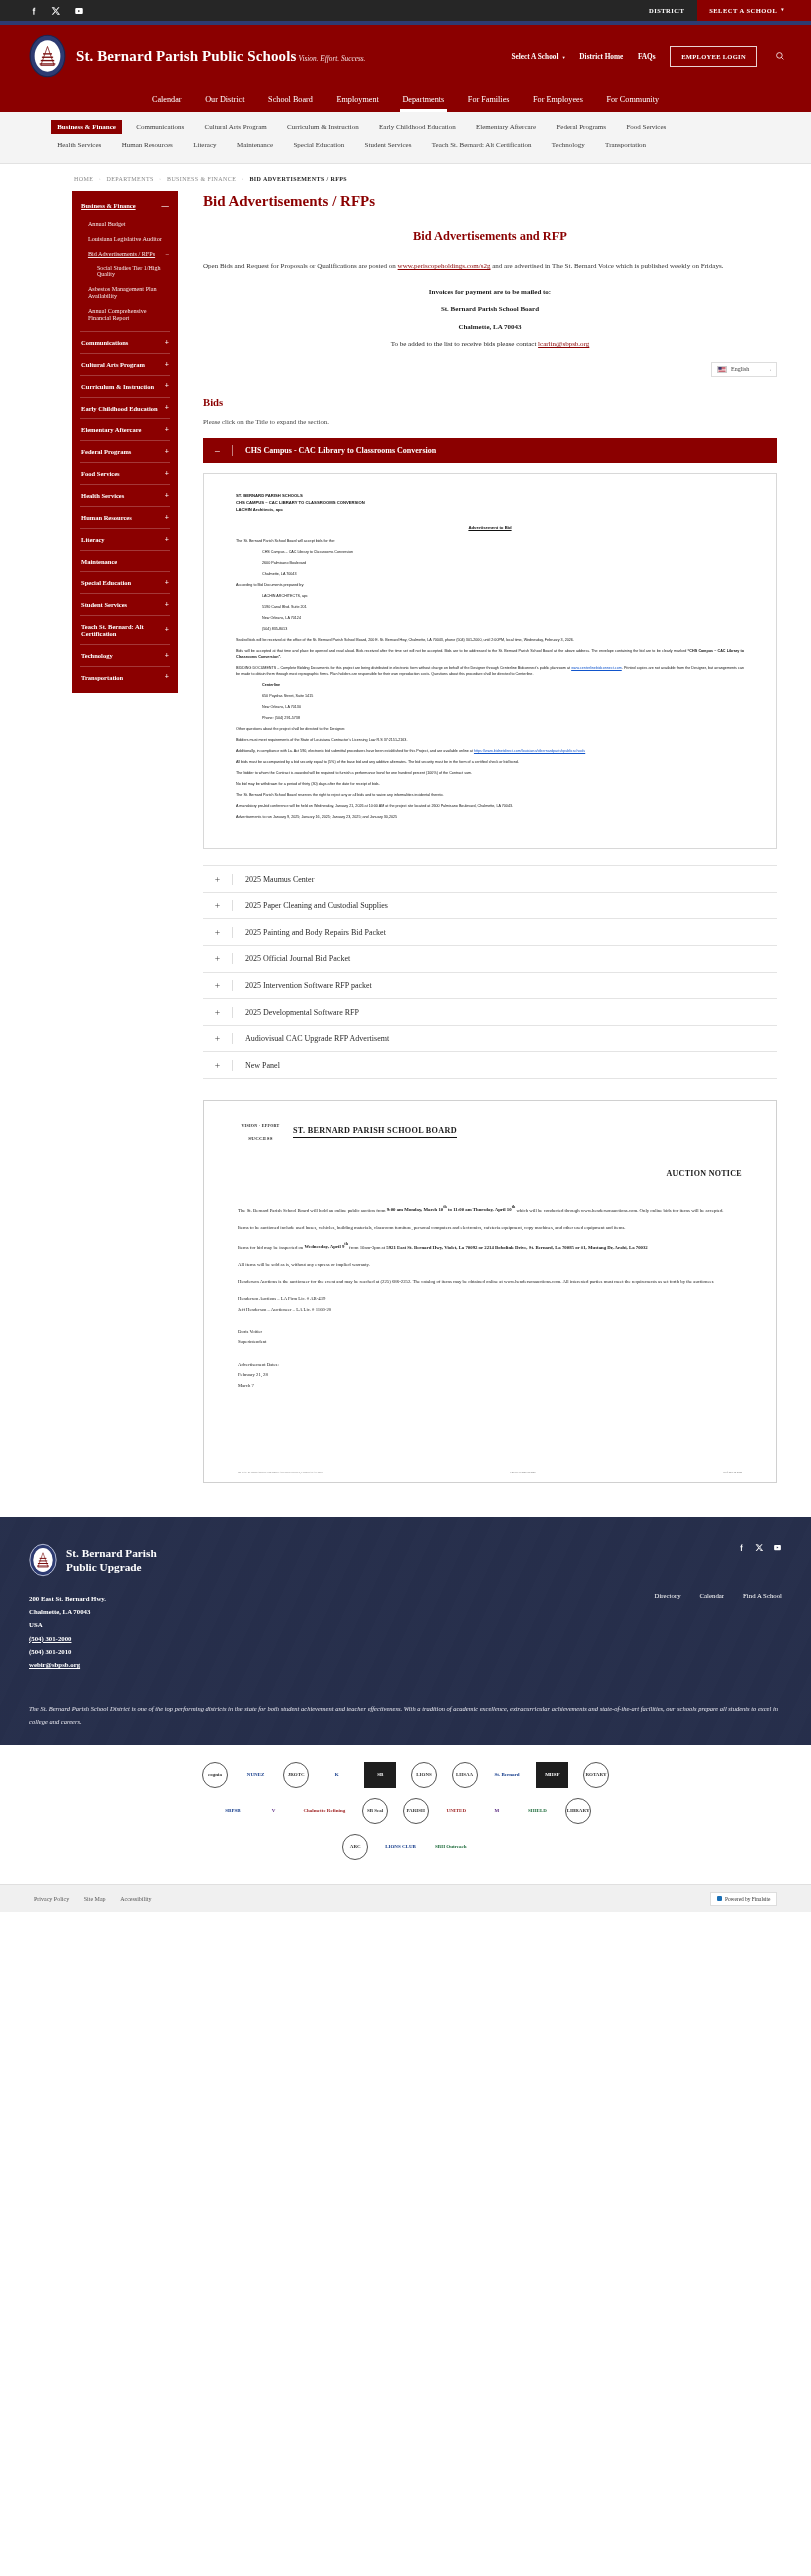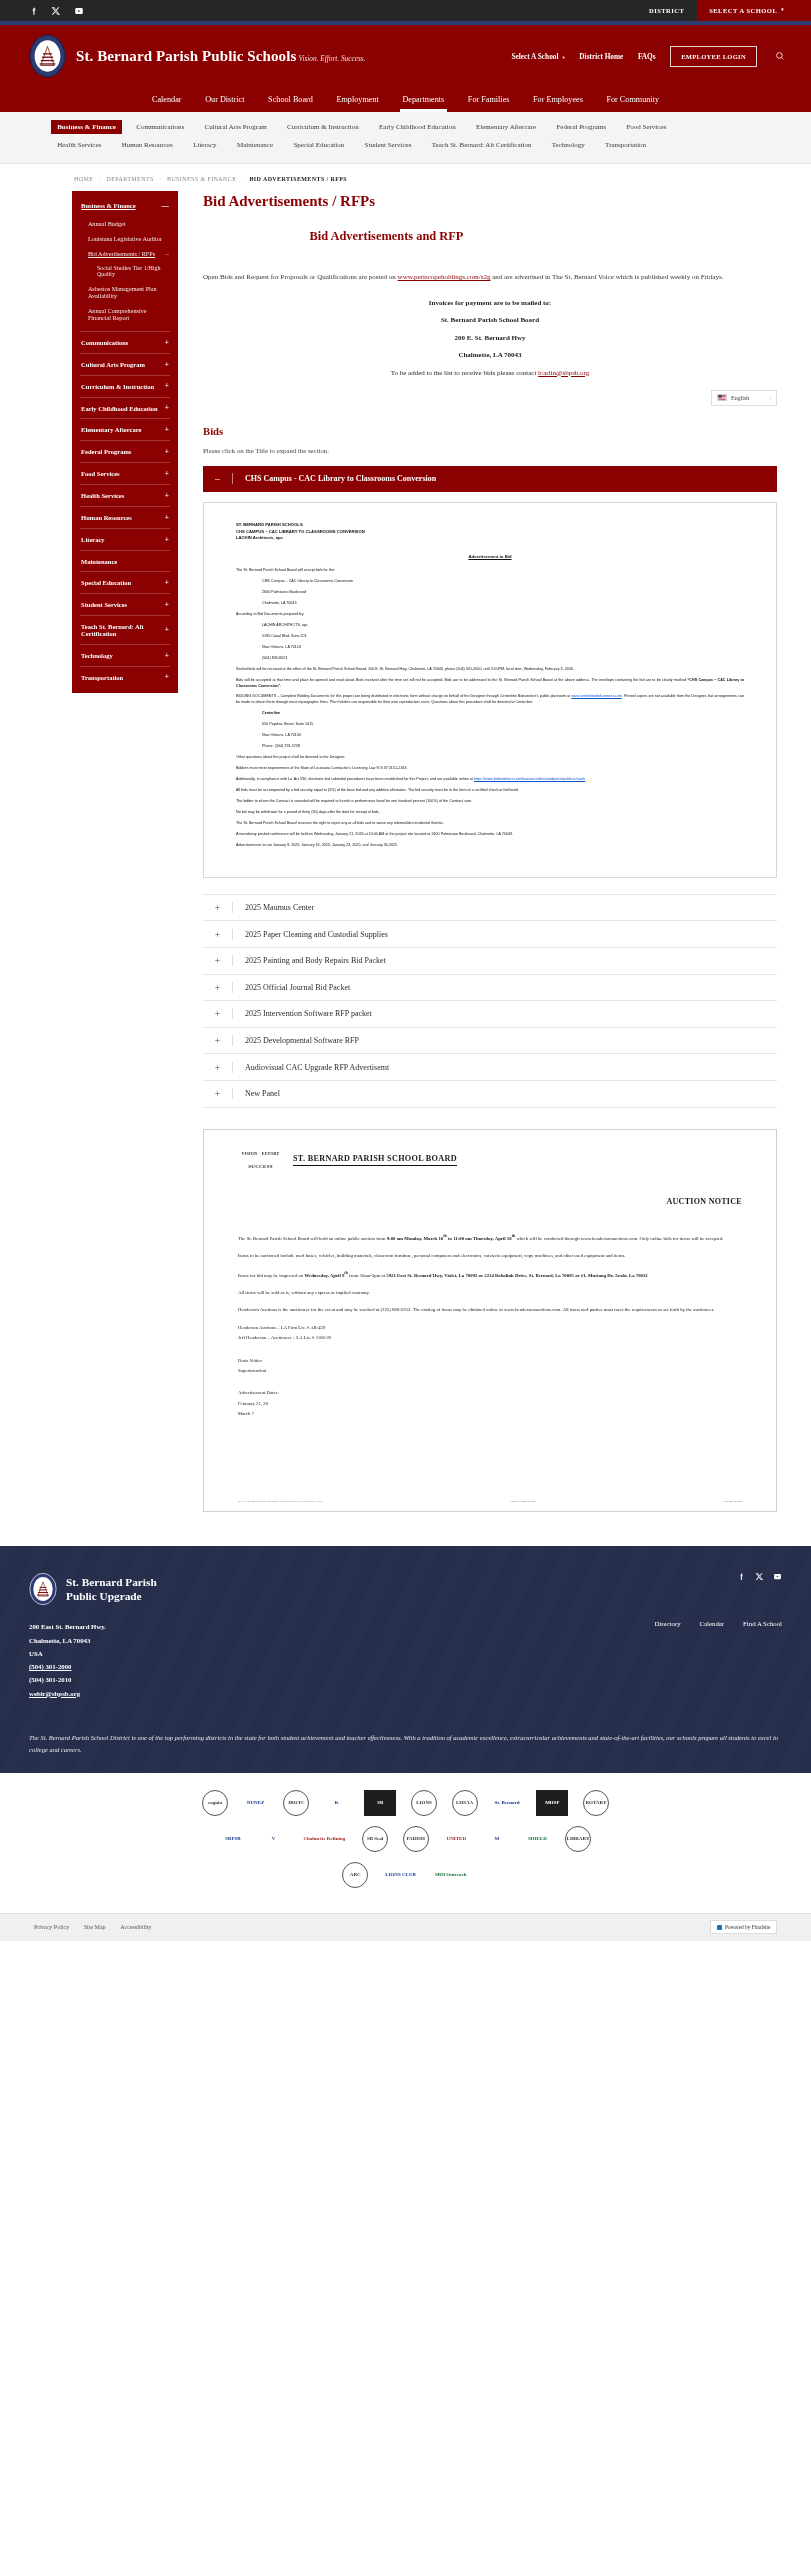--- a/index.html
+++ b/index.html
@@ -114,22 +114,22 @@
   .side-sub-item.current > span:first-child { text-decoration: underline; }
   .side-sub-item.level2 { padding-left: 13.5px; font-size: 6px; }
   .side-dash { font-size: 6.2px; }
 
   
   .content { flex: 1; min-width: 0; padding-top: 2.3px; }
   .page-title {
     color: #8b0000; font-size: 15px; font-weight: bold; margin-bottom: 19px;
   }
   .sub-title {
-    color: #8b0000; font-size: 12.4px; font-weight: bold; 
-    margin: 0 auto 26px; max-width: 361px;
+    color: #8b0000; font-size: 12.4px; font-weight: bold; text-align: center;
+    margin: 0 auto 15px; max-width: 361px;
   }
   .intro-p { font-size: 7px; line-height: 2.05; color: #333; margin-bottom: 10px; }
   .intro-center { text-align: center; font-size: 7px; line-height: 2.5; color: #222; font-weight: bold; }
   .intro-center.light { font-weight: normal; }
   .lnk { color: #8b0000; text-decoration: underline; }
   .lnk-blue { color: #1155cc; text-decoration: underline; }
 
   .lang-widget {
     margin: 8px 0 4.5px auto; width: 66px; border: 0.6px solid #ddd;
     display: flex; align-items: center; gap: 4.5px; padding: 3.4px 4.5px;
@@ -500,21 +500,20 @@
   <main class="content">
     <h1 class="page-title">Bid Advertisements / RFPs</h1>
     <h2 class="sub-title">Bid Advertisements and RFP</h2>
 
     <p class="intro-p">
       <span>Open Bids and Request for Proposals or Qualifications are posted on </span><a class="lnk">www.periscopeholdings.com/s2g</a><span> and are advertised in The St. Bernard Voice which is published weekly on Fridays.</span>
     </p>
 
     <div class="intro-center">Invoices for payment are to be mailed to:</div>
     <div class="intro-center">St. Bernard Parish School Board</div>
-    <div class="intro-center">200 E. St. Bernard Hwy</div>
     <div class="intro-center">Chalmette, LA 70043</div>
     <div class="intro-center light">
       <span>To be added to the list to receive bids please contact </span><a class="lnk">lcarlin@sbpsb.org</a>
     </div>
 
     <div class="lang-widget">
       <svg class="flag" viewBox="0 0 18 12">
         <rect width="18" height="12" fill="#fff"></rect>
         <rect y="0" width="18" height="1.7" fill="#b22234"></rect>
           <rect y="3.4" width="18" height="1.7" fill="#b22234"></rect>

